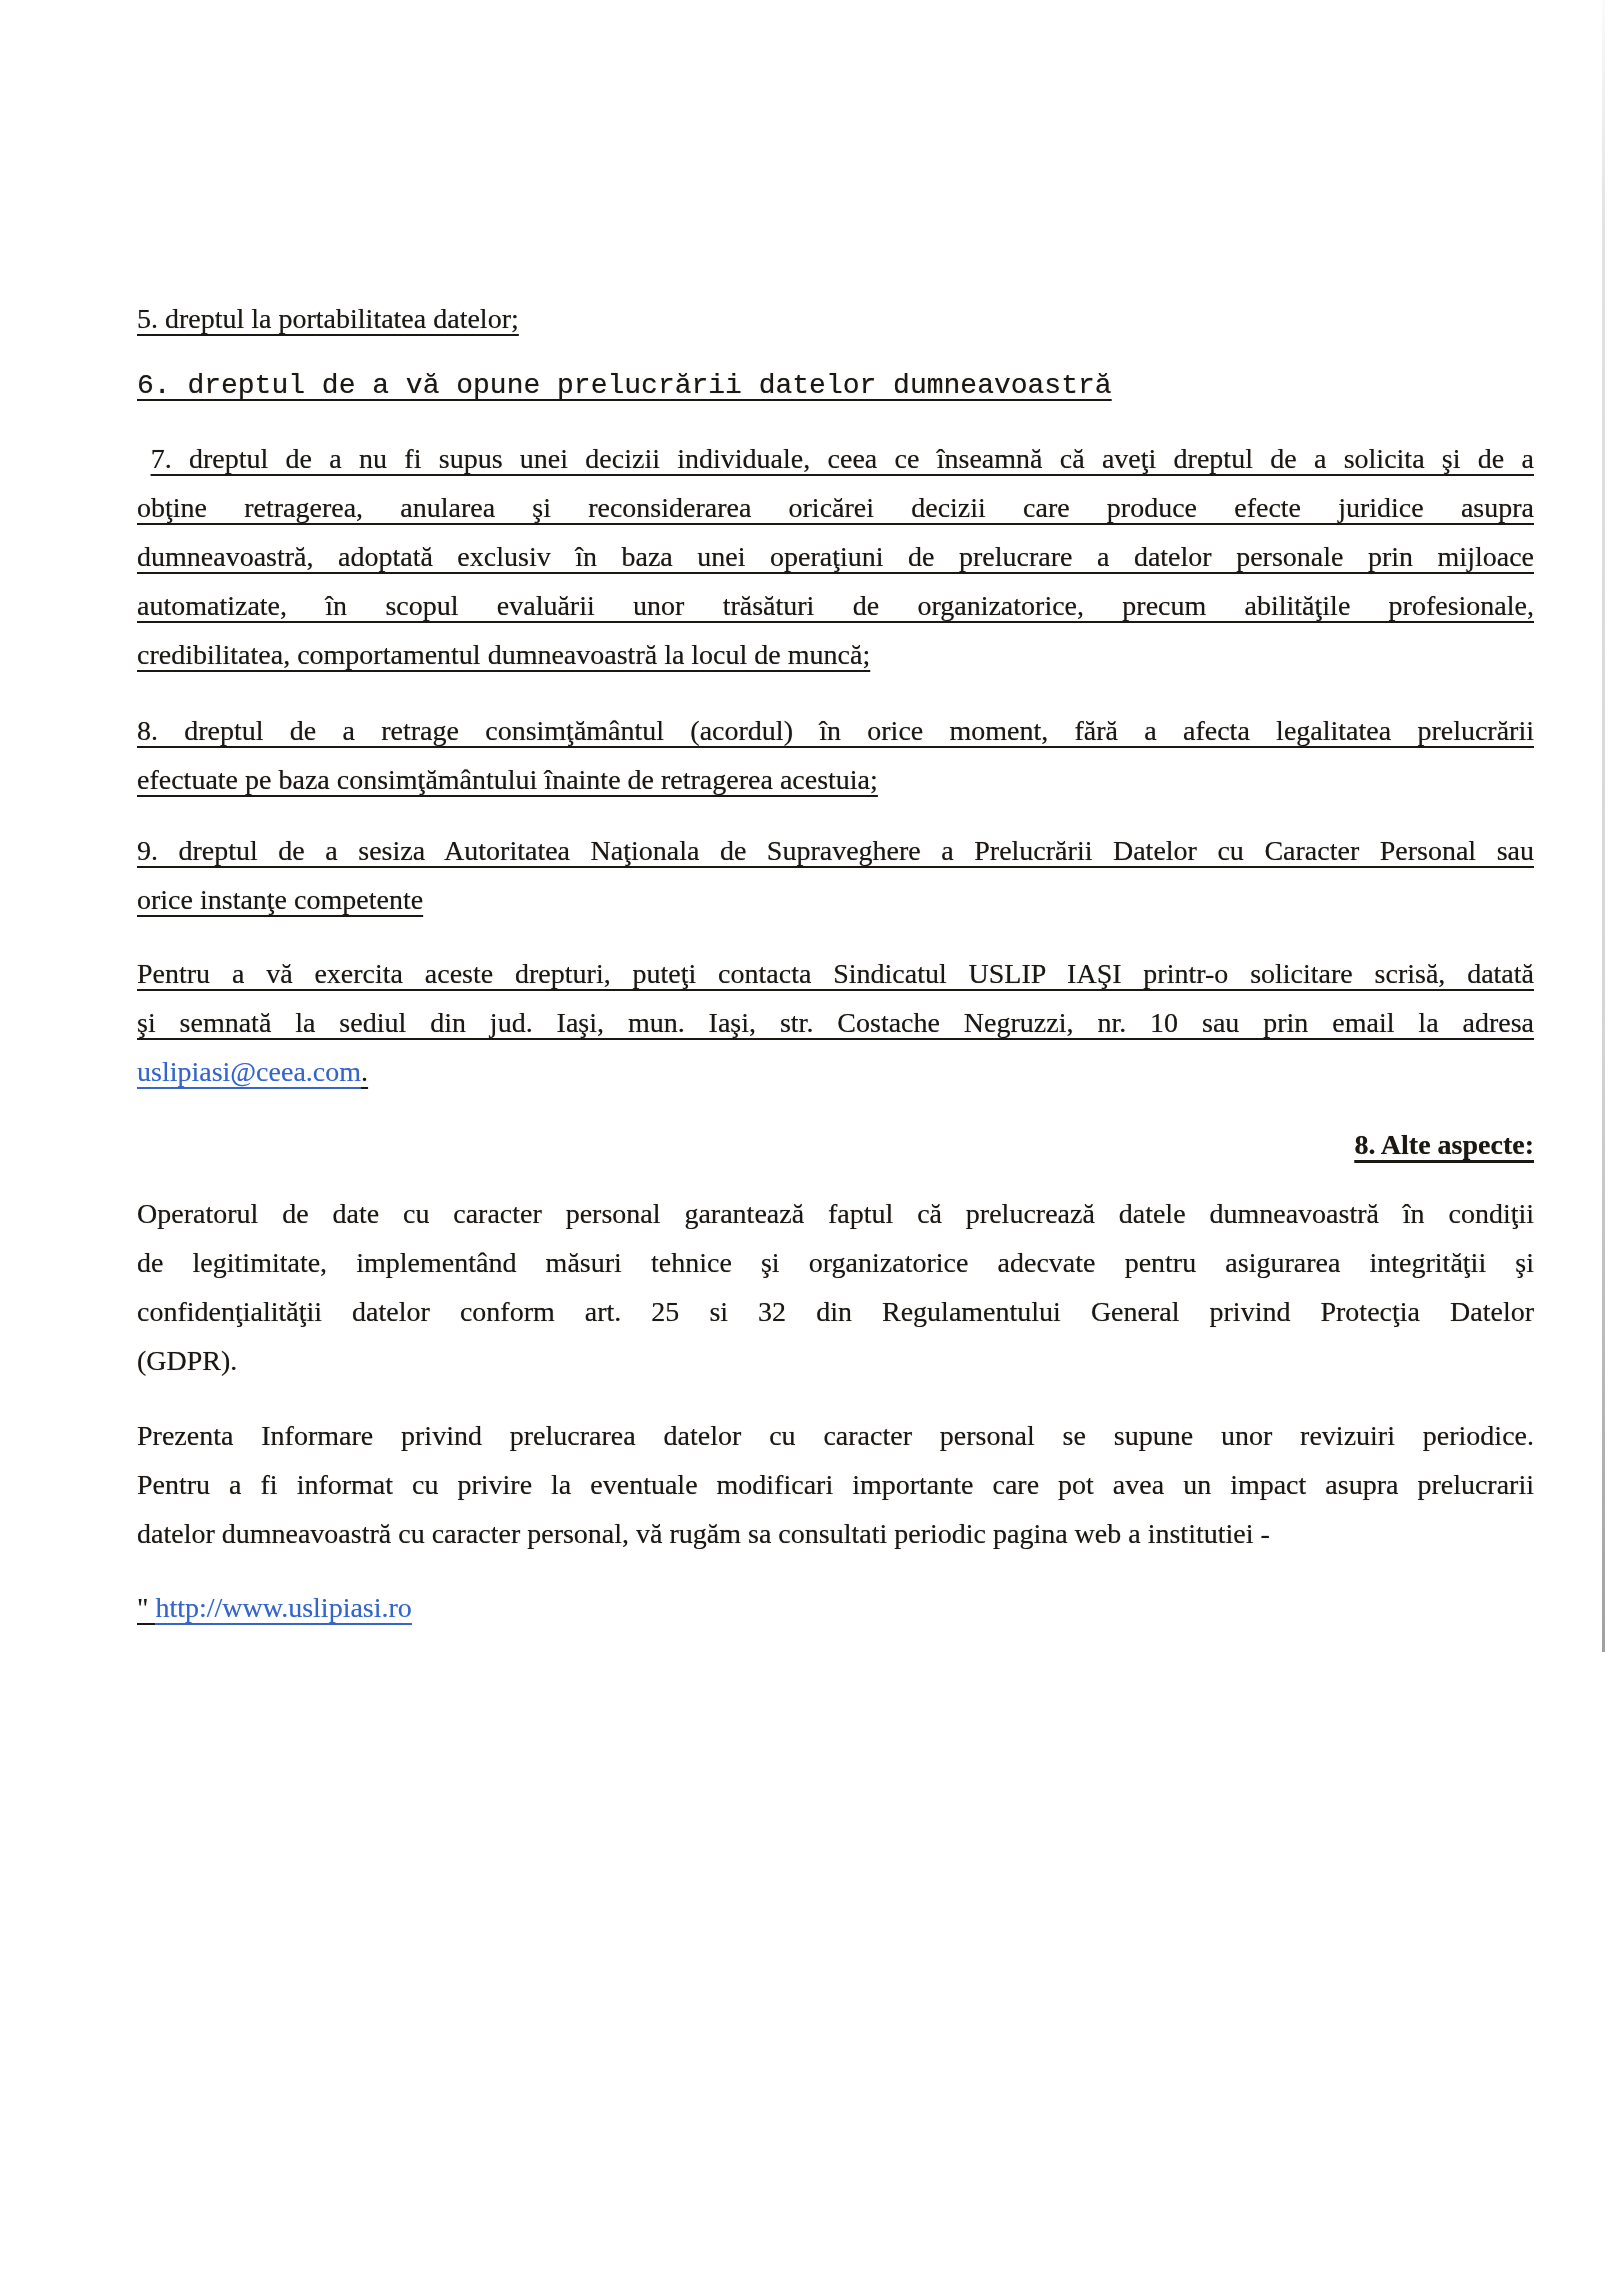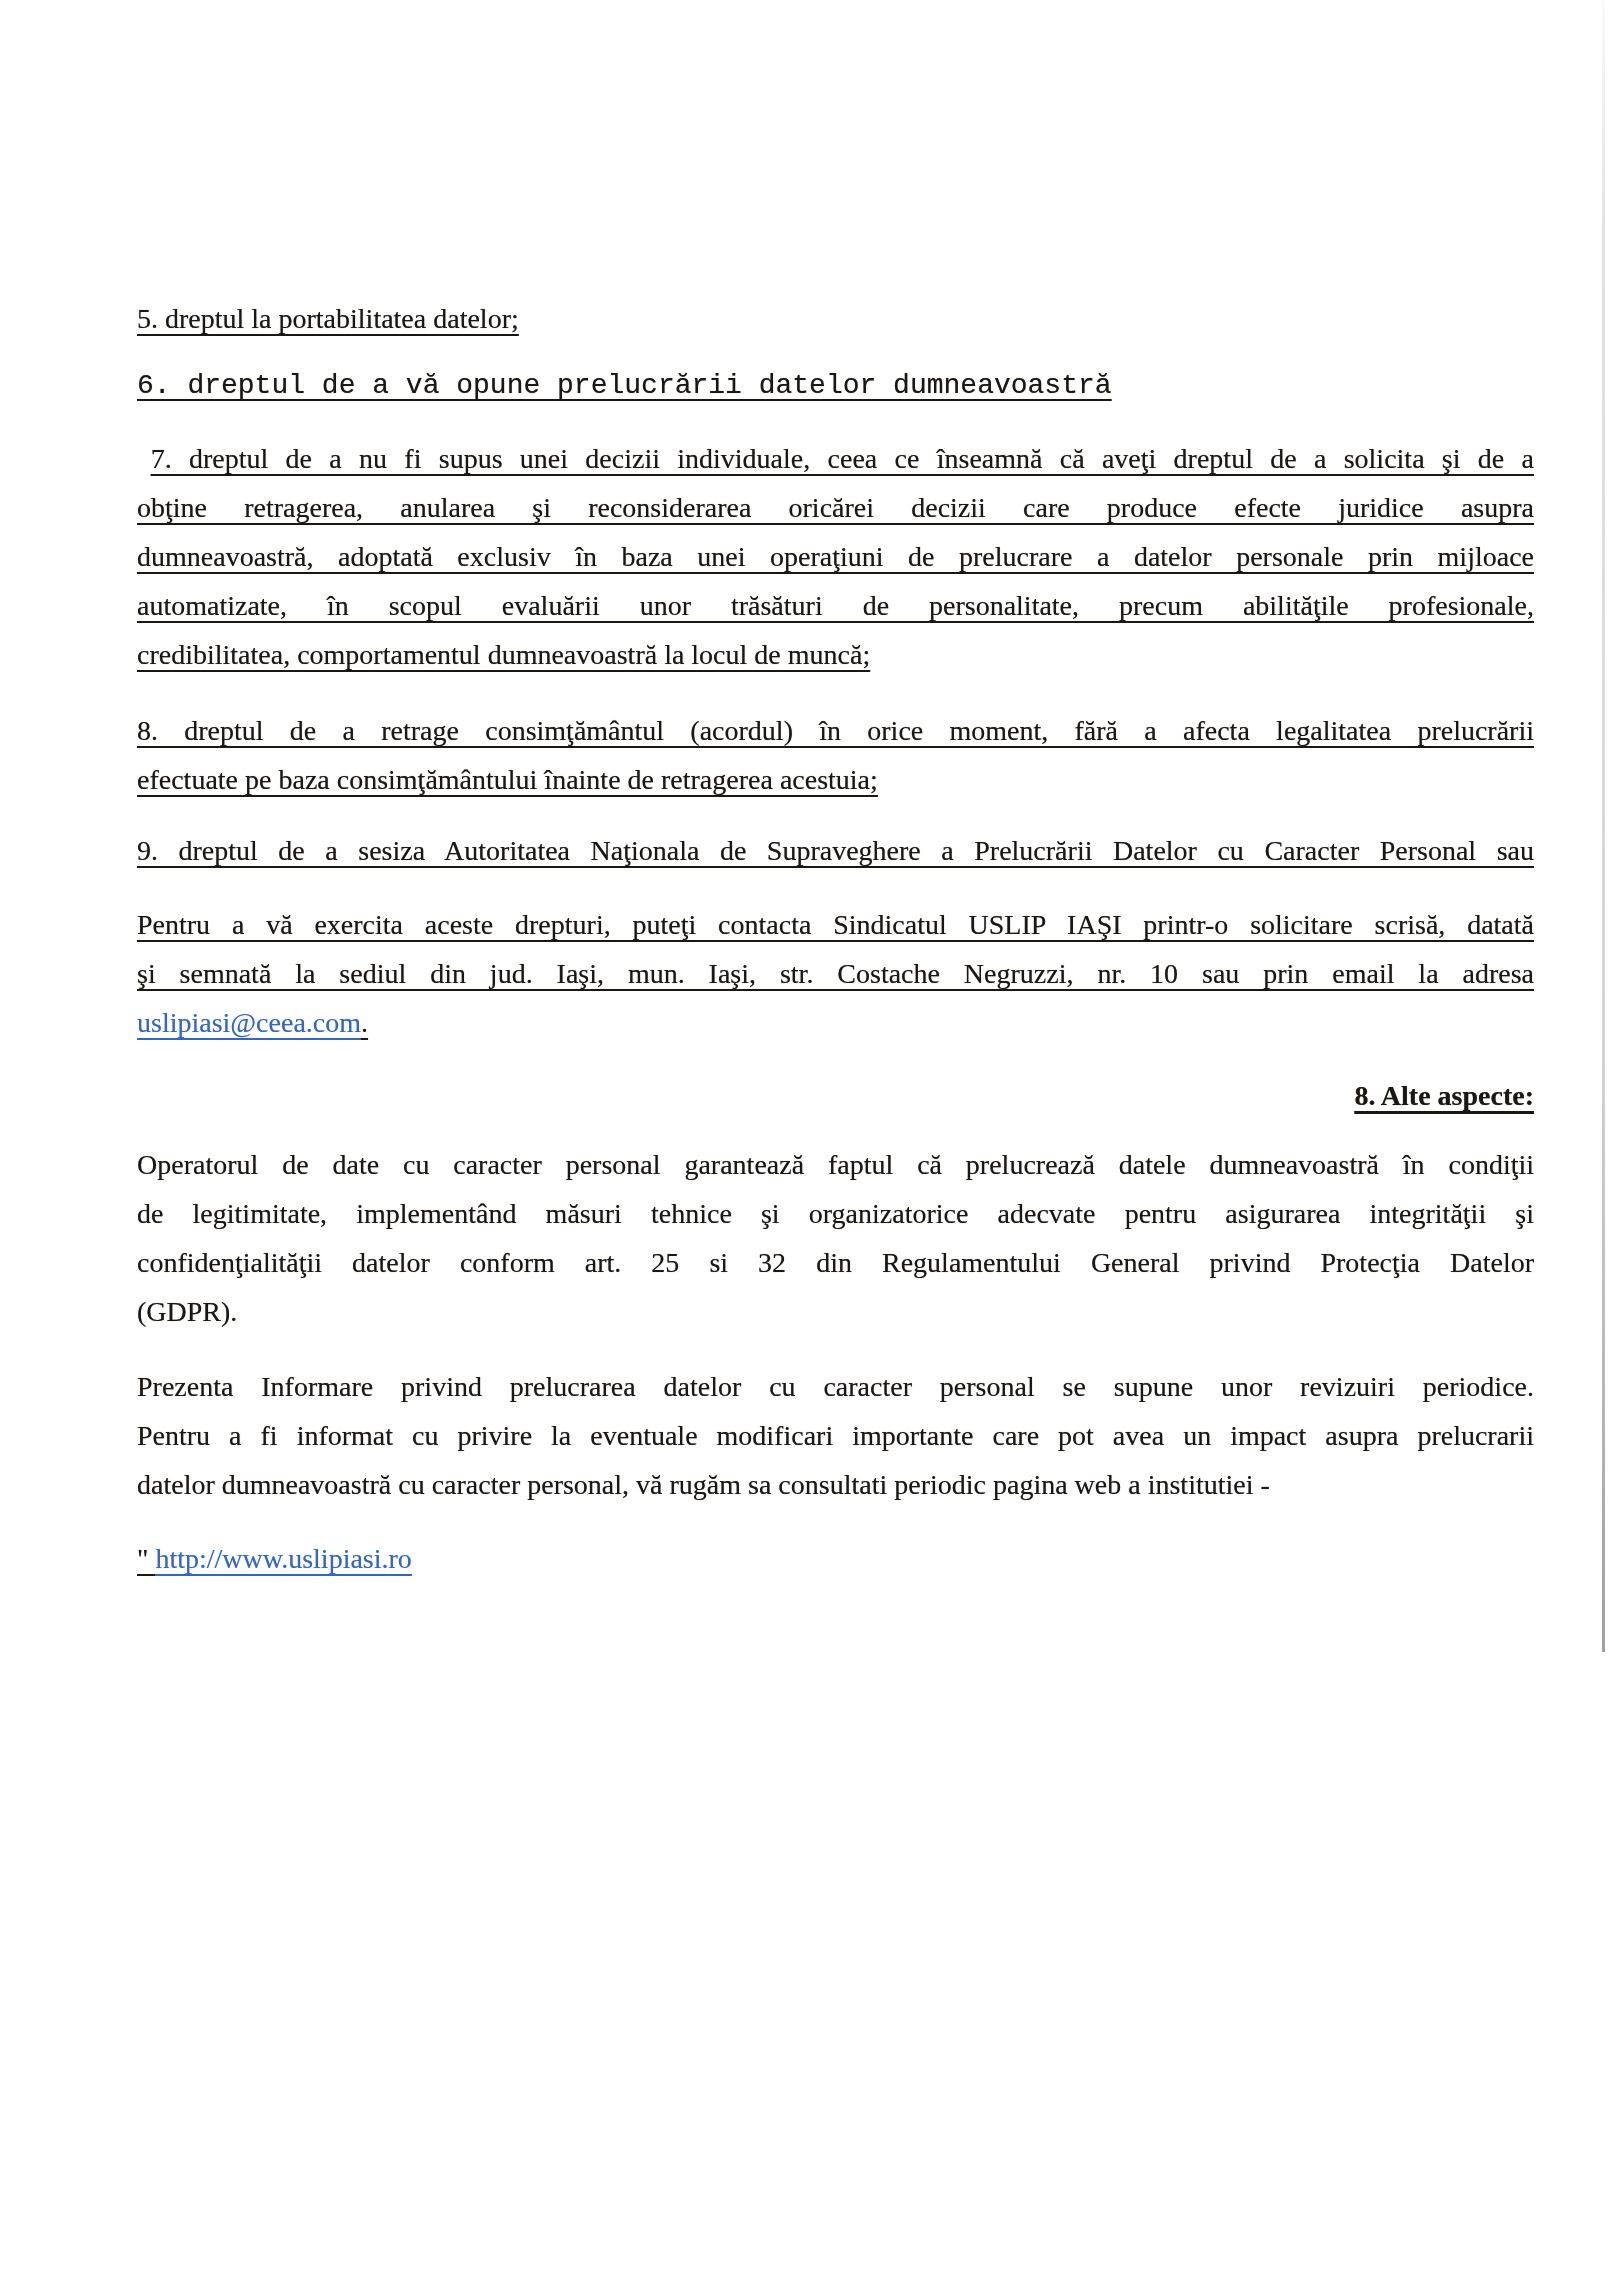--- a/index.html
+++ b/index.html
@@ -89,29 +89,30 @@
       <div class="block u" data-name="list-item-5">
         <div class="line" data-name="list-item-5-line-1"><span data-name="text-run">5. dreptul la portabilitatea datelor;</span></div>
       </div>
       <div class="block u" data-name="list-item-6">
         <div class="line" data-name="list-item-6-line-1"><span data-name="text-run">6. dreptul de a vă opune prelucrării datelor dumneavoastră</span></div>
       </div>
       <div class="block u" data-name="list-item-7">
         <div class="line fill" data-name="list-item-7-line-1"><span data-name="text-run">7. dreptul de a nu fi supus unei decizii individuale, ceea ce înseamnă că aveţi dreptul de a solicita şi de a</span></div>
         <div class="line fill" data-name="list-item-7-line-2"><span data-name="text-run">obţine retragerea, anularea şi reconsiderarea oricărei decizii care produce efecte juridice asupra</span></div>
         <div class="line fill" data-name="list-item-7-line-3"><span data-name="text-run">dumneavoastră, adoptată exclusiv în baza unei operaţiuni de prelucrare a datelor personale prin mijloace</span></div>
-        <div class="line fill" data-name="list-item-7-line-4"><span data-name="text-run">automatizate, în scopul evaluării unor trăsături de personalitate, precum abilităţile profesionale,</span></div>
+        <div class="line fill" data-name="list-item-7-line-4"><span data-name="text-run">automatizate, în scopul evaluării unor trăsături de organizatorice, precum abilităţile profesionale,</span></div>
         <div class="line" data-name="list-item-7-line-5"><span data-name="text-run">credibilitatea, comportamentul dumneavoastră la locul de muncă;</span></div>
       </div>
       <div class="block u" data-name="list-item-8">
         <div class="line fill" data-name="list-item-8-line-1"><span data-name="text-run">8. dreptul de a retrage consimţământul (acordul) în orice moment, fără a afecta legalitatea prelucrării</span></div>
         <div class="line" data-name="list-item-8-line-2"><span data-name="text-run">efectuate pe baza consimţământului înainte de retragerea acestuia;</span></div>
       </div>
       <div class="block u" data-name="list-item-9">
         <div class="line fill" data-name="list-item-9-line-1"><span data-name="text-run">9. dreptul de a sesiza Autoritatea Naţionala de Supraveghere a Prelucrării Datelor cu Caracter Personal sau</span></div>
+        <div class="line" data-name="list-item-9-line-2"><span data-name="text-run">orice instanţe competente</span></div>
       </div>
       <div class="block u" data-name="contact-paragraph">
         <div class="line fill" data-name="contact-paragraph-line-1"><span data-name="text-run">Pentru a vă exercita aceste drepturi, puteţi contacta Sindicatul USLIP IAŞI printr-o solicitare scrisă, datată</span></div>
         <div class="line fill" data-name="contact-paragraph-line-2"><span data-name="text-run">şi semnată la sediul din jud. Iaşi, mun. Iaşi, str. Costache Negruzzi, nr. 10 sau prin email la adresa</span></div>
         <div class="line" data-name="contact-paragraph-line-3"><a class="doclink" href="#" data-name="email-link">uslipiasi@ceea.com</a><span data-name="sentence-period">.</span></div>
       </div>
       <div class="block u b" data-name="section-heading-alte-aspecte">
         <div class="line" data-name="section-heading-alte-aspecte-line-1"><span data-name="text-run">8. Alte aspecte:</span></div>
       </div>
       <div class="block" data-name="operator-paragraph">

